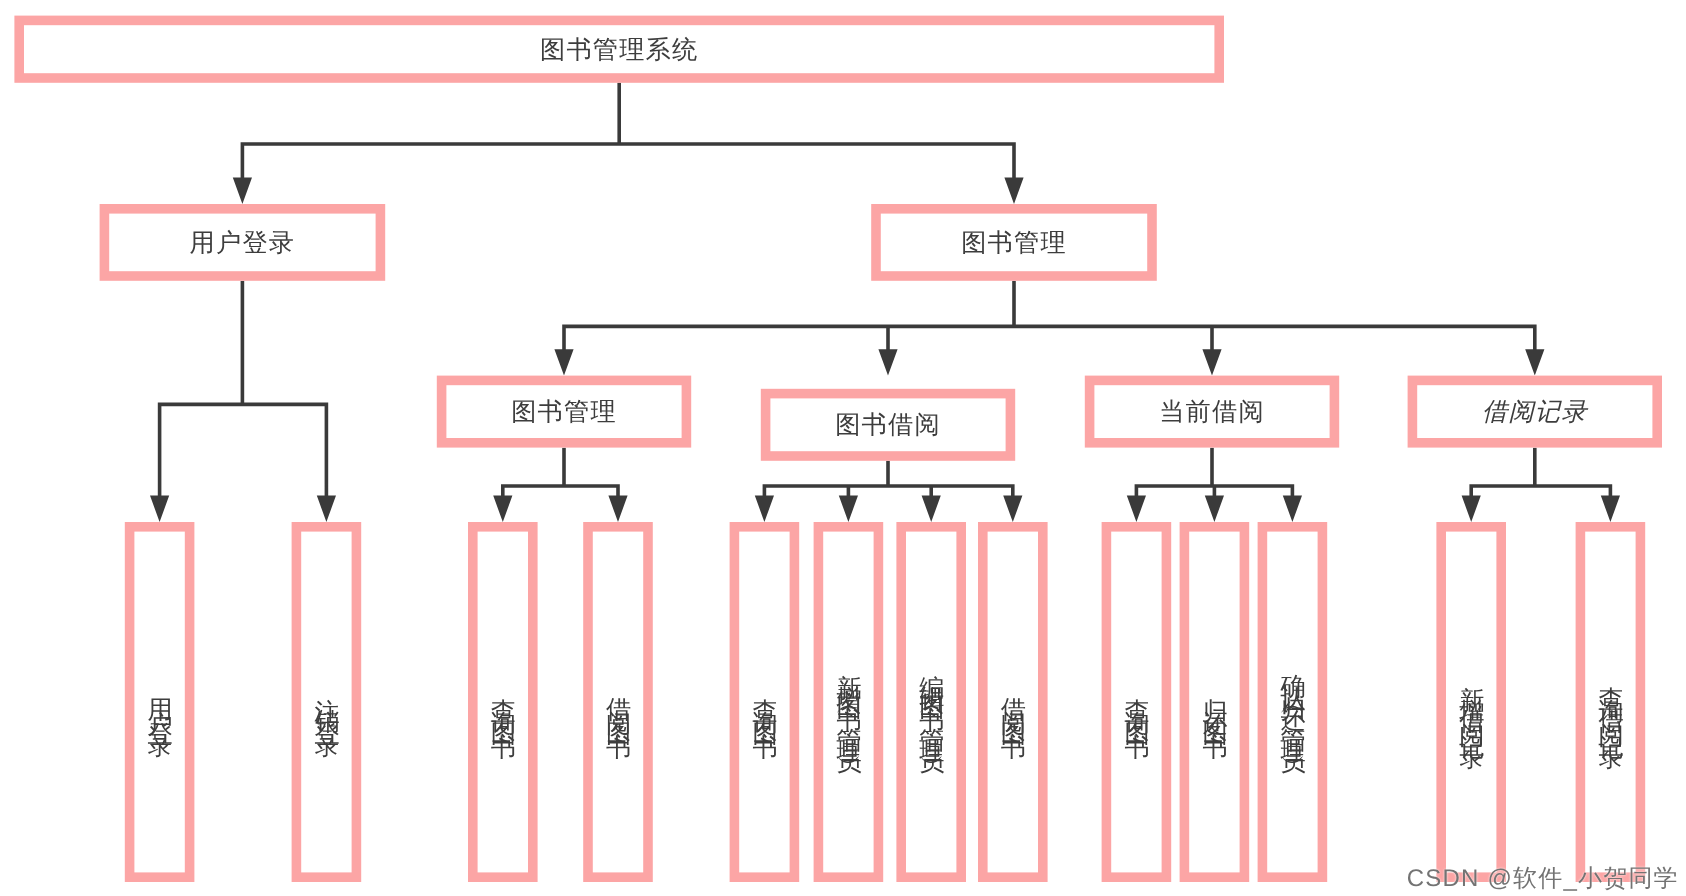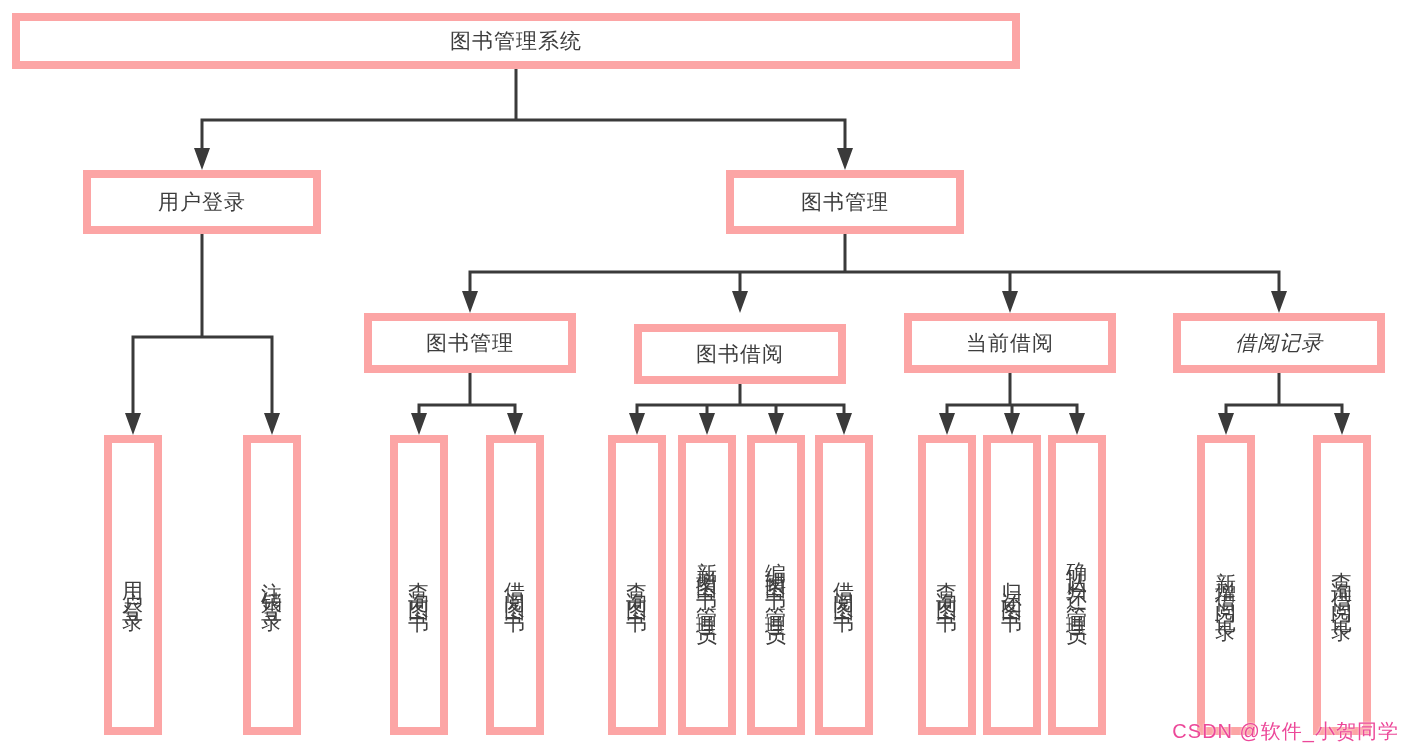--- a/index.html
+++ b/index.html
@@ -63,21 +63,21 @@
   #l-cb-return       { left: 983px;  }
   #l-cb-confirm      { left: 1048px; }
   #l-br-add          { left: 1197px; }
   #l-br-query        { left: 1313px; }
 
   #watermark {
     position: absolute;
     right: 6px;
     top: 718px;
     font-size: 20px;
-    color: #ec4899;
+    color: #737373;
     letter-spacing: 1px;
     text-shadow: 0 0 2px #ffffff;
     white-space: nowrap;
   }
 </style>
 </head>
 <body>
 
 <div id="stage">
 

